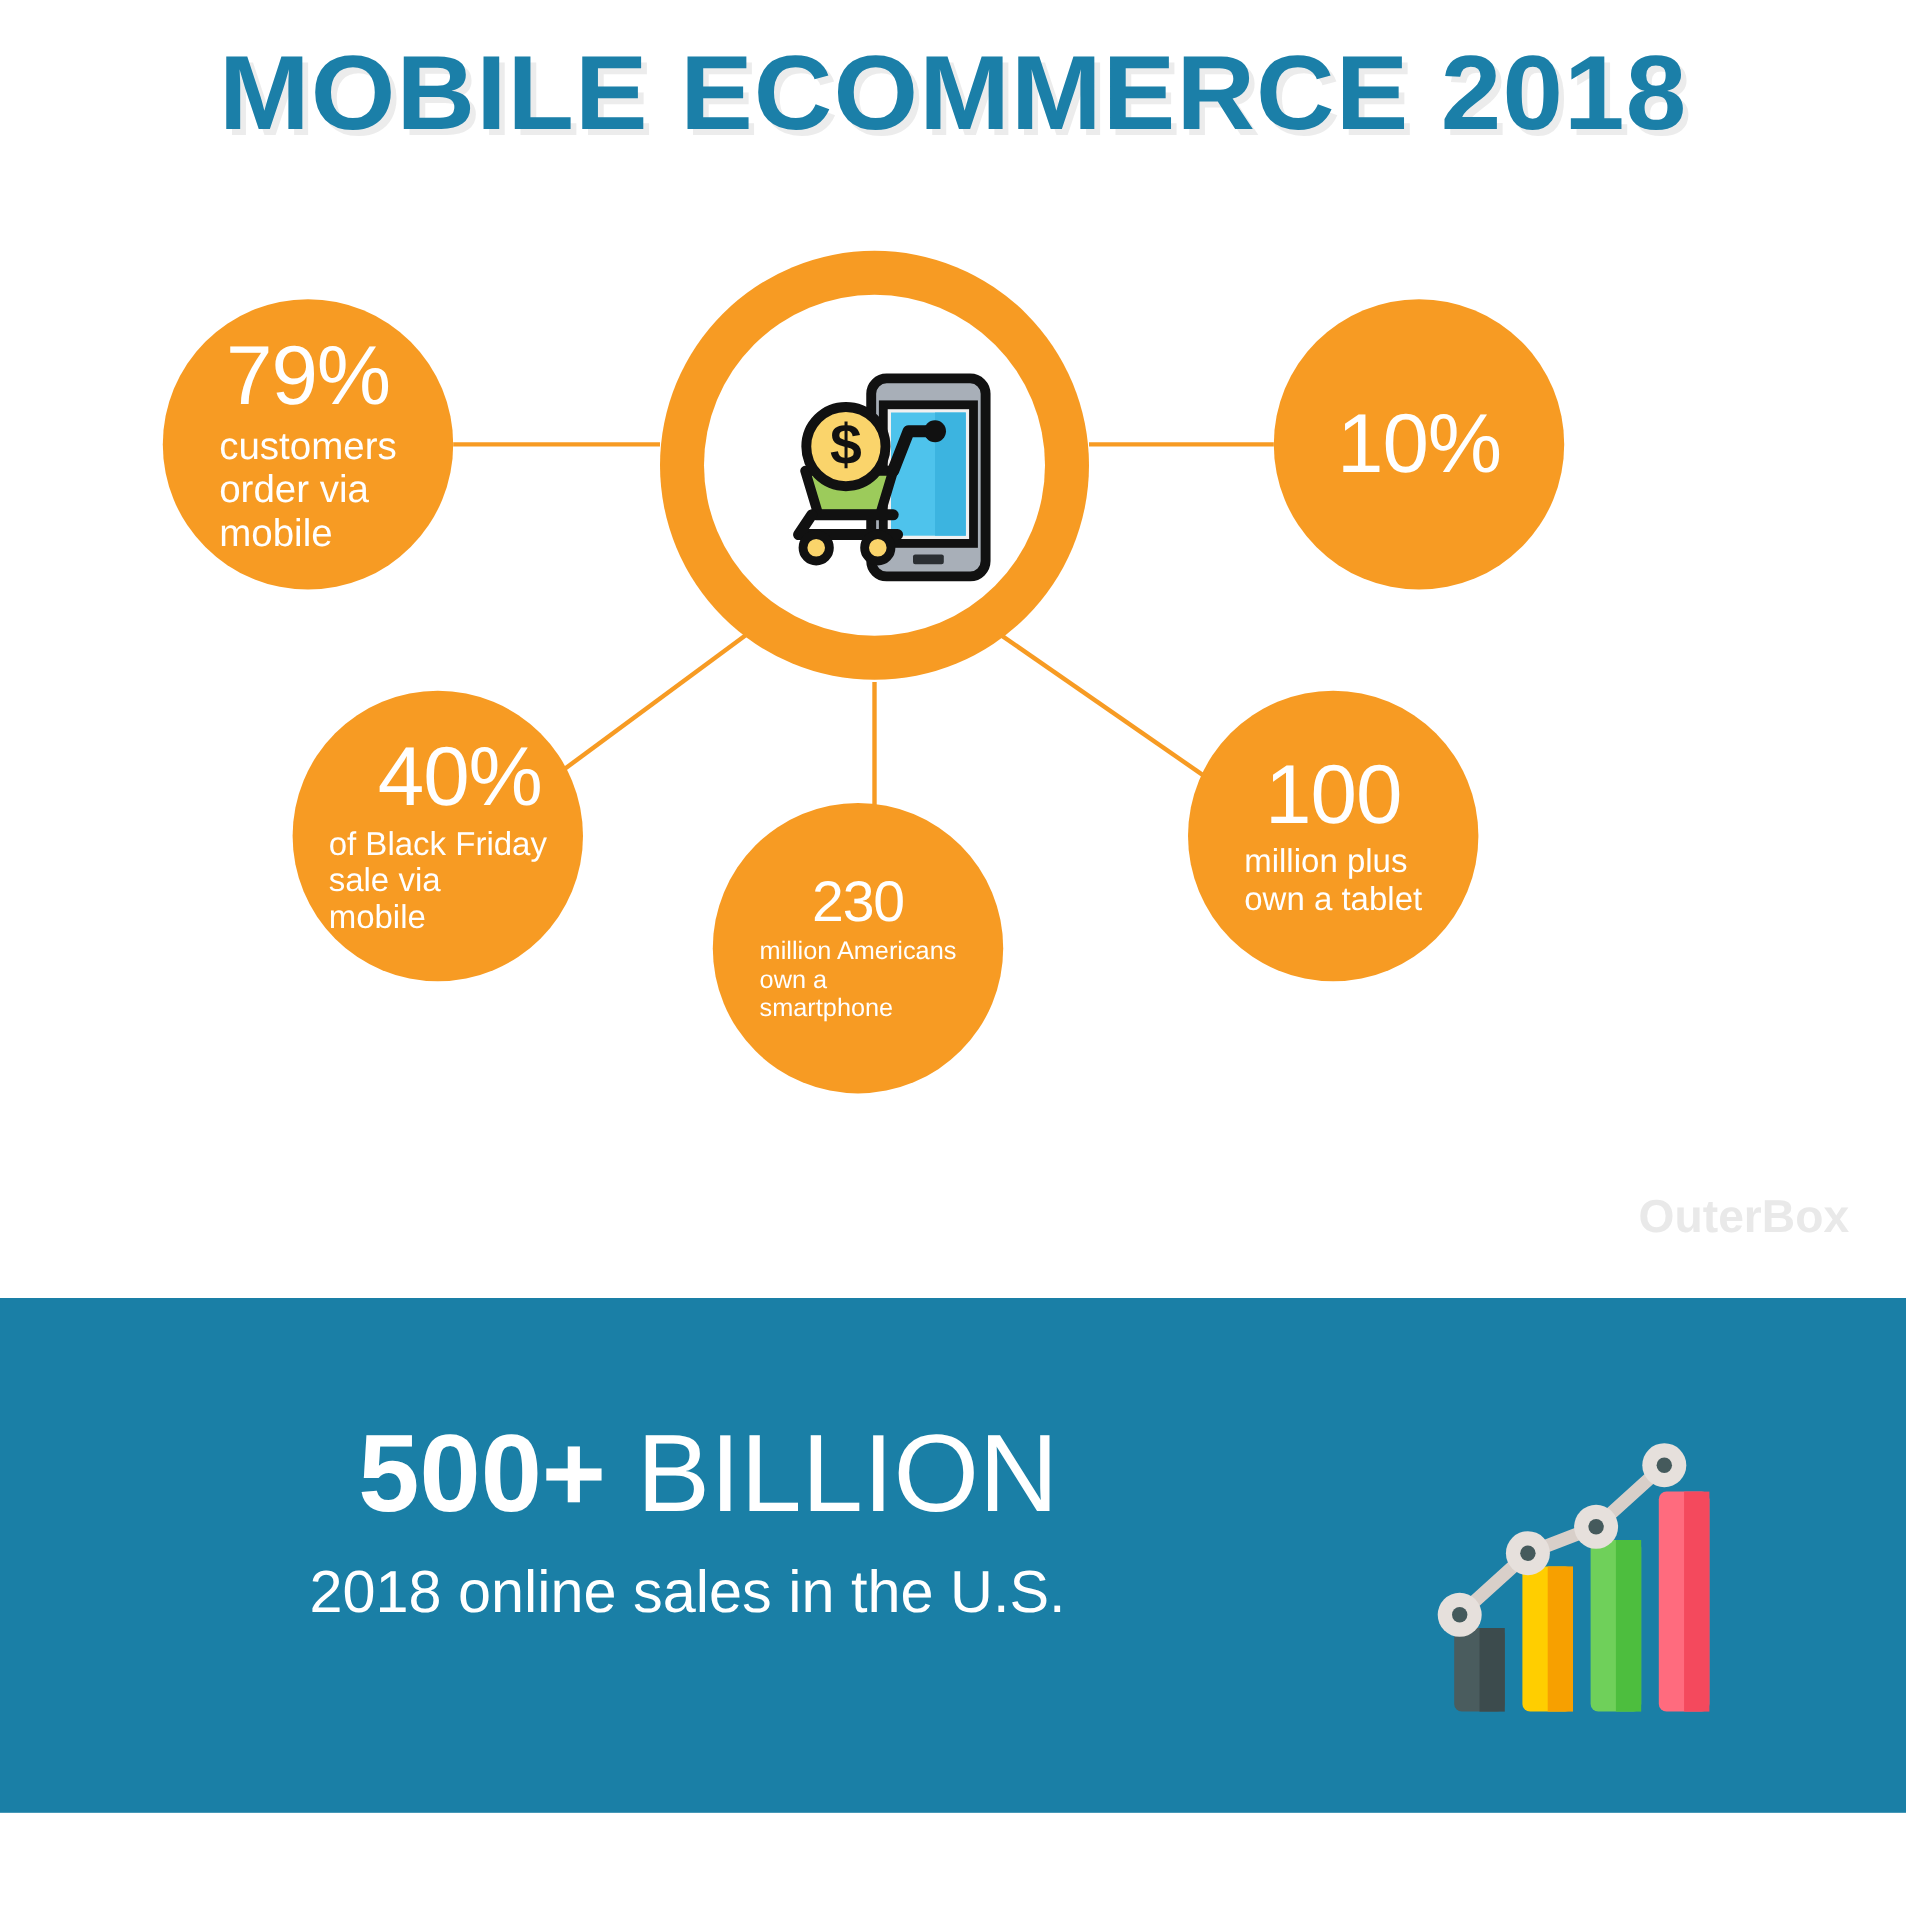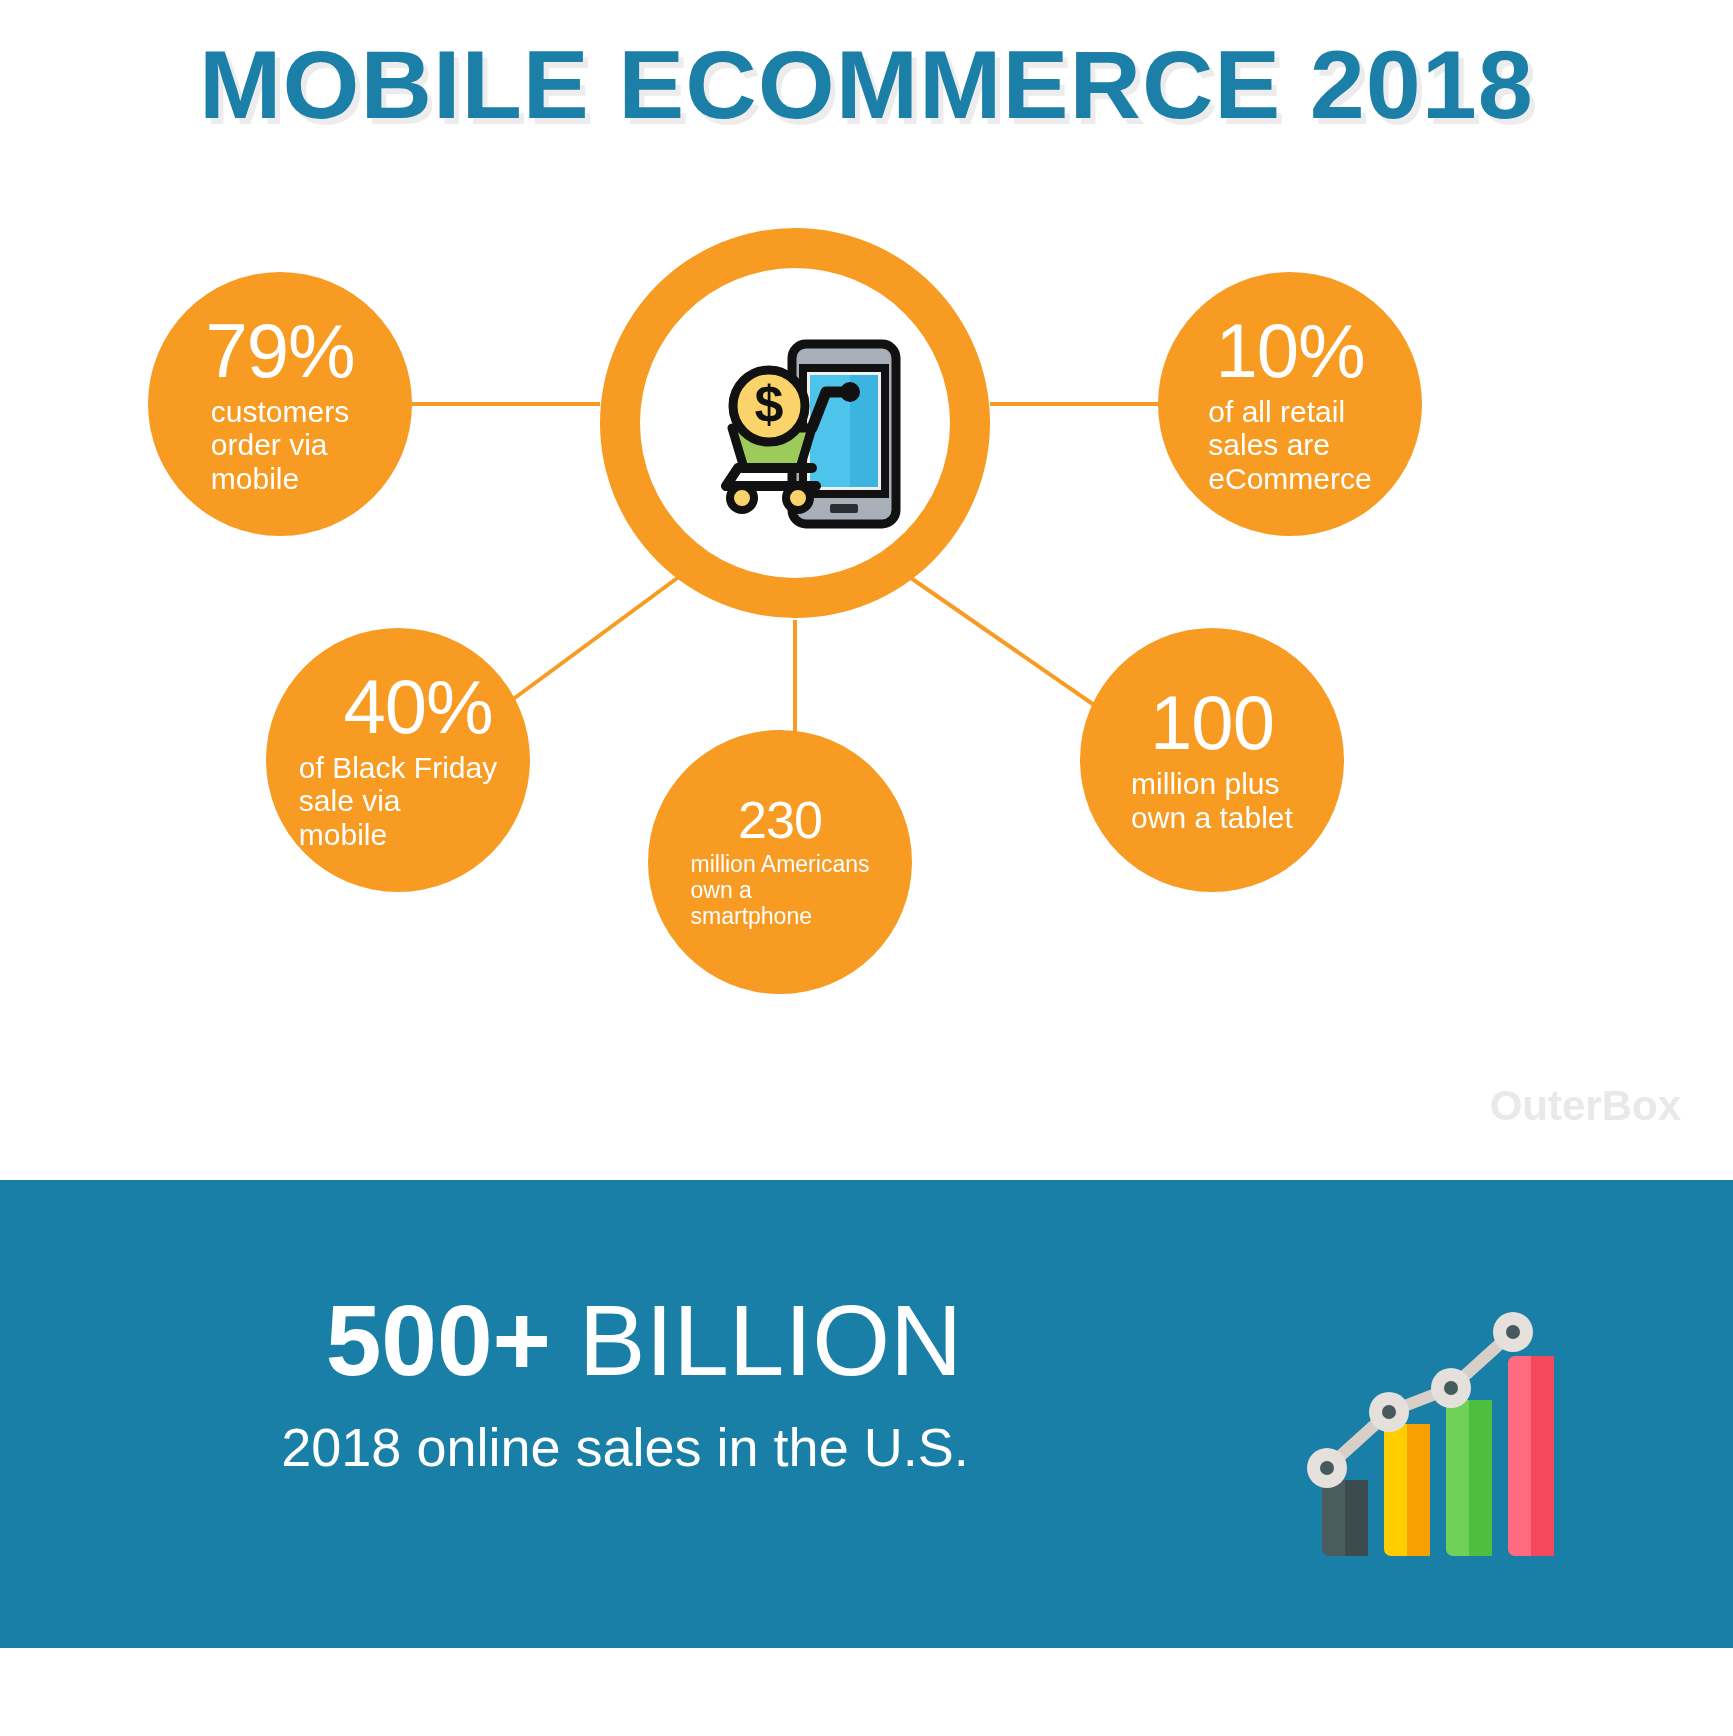--- a/index.html
+++ b/index.html
@@ -73,21 +73,21 @@
   }
   .node .cap {
     font-weight: 400;
     line-height: 1.12;
     margin-top: 6px;
   }
 
   
   #node-79   { left: 148px;  top: 272px; width: 264px; height: 264px; }
   #node-79 .big { font-size: 76px; }
-  #node-79 .cap { font-size: 30px; }
+  #node-79 .cap { font-size: 35px; }
 
   #node-10   { left: 1158px; top: 272px; width: 264px; height: 264px; }
   #node-10 .big { font-size: 76px; }
   #node-10 .cap { font-size: 30px; }
 
   #node-40   { left: 266px;  top: 628px; width: 264px; height: 264px; }
   #node-40 .big { font-size: 76px; margin-left: 40px; }
   #node-40 .cap { font-size: 30px; }
 
   #node-230  { left: 648px;  top: 730px; width: 264px; height: 264px; }
@@ -194,25 +194,20 @@
       <div class="big">79%</div>
       <div class="cap">
         <div>customers</div>
         <div>order via</div>
         <div>mobile</div>
       </div>
     </div>
 
     <div class="node" id="node-10">
       <div class="big">10%</div>
-      <div class="cap">
-        <div>of all retail</div>
-        <div>sales are</div>
-        <div>eCommerce</div>
-      </div>
     </div>
 
     <div class="node" id="node-40">
       <div class="big">40%</div>
       <div class="cap">
         <div>of Black Friday</div>
         <div>sale via</div>
         <div>mobile</div>
       </div>
     </div>

